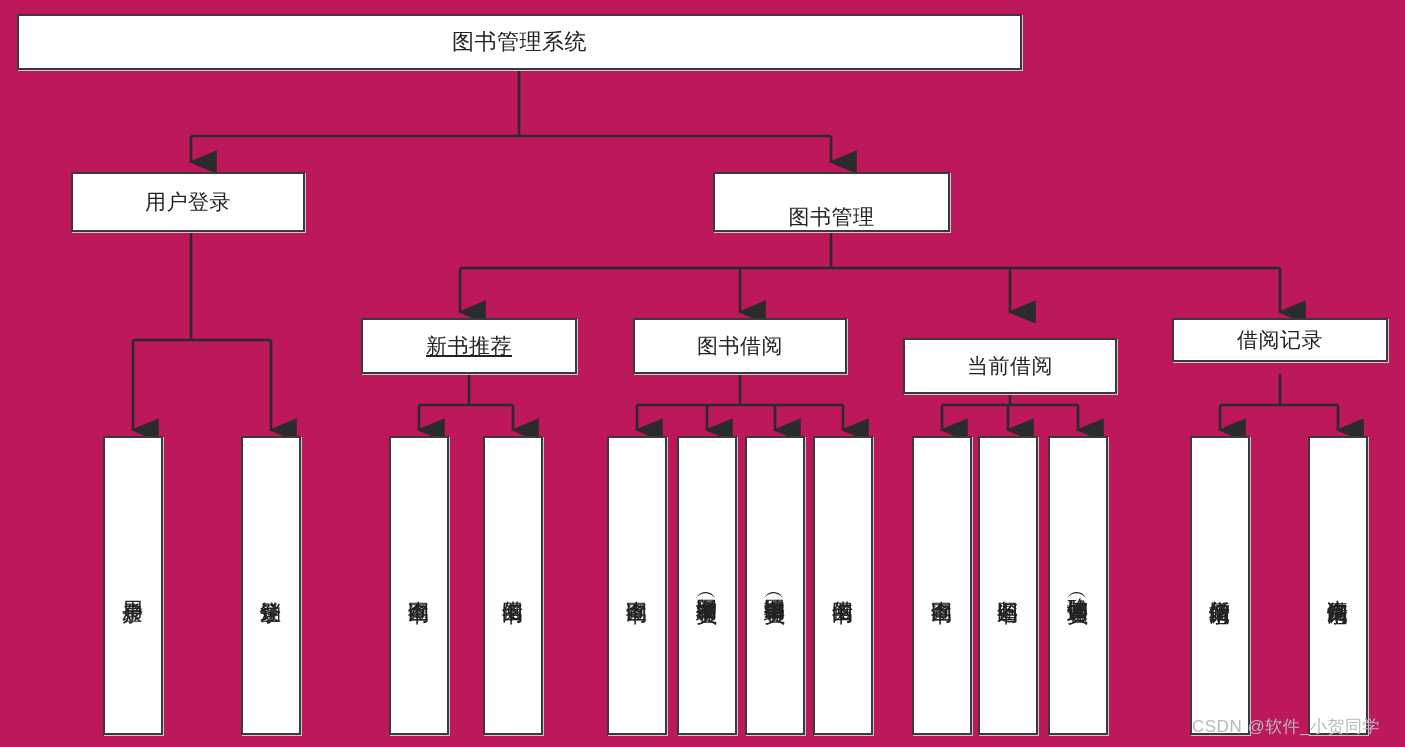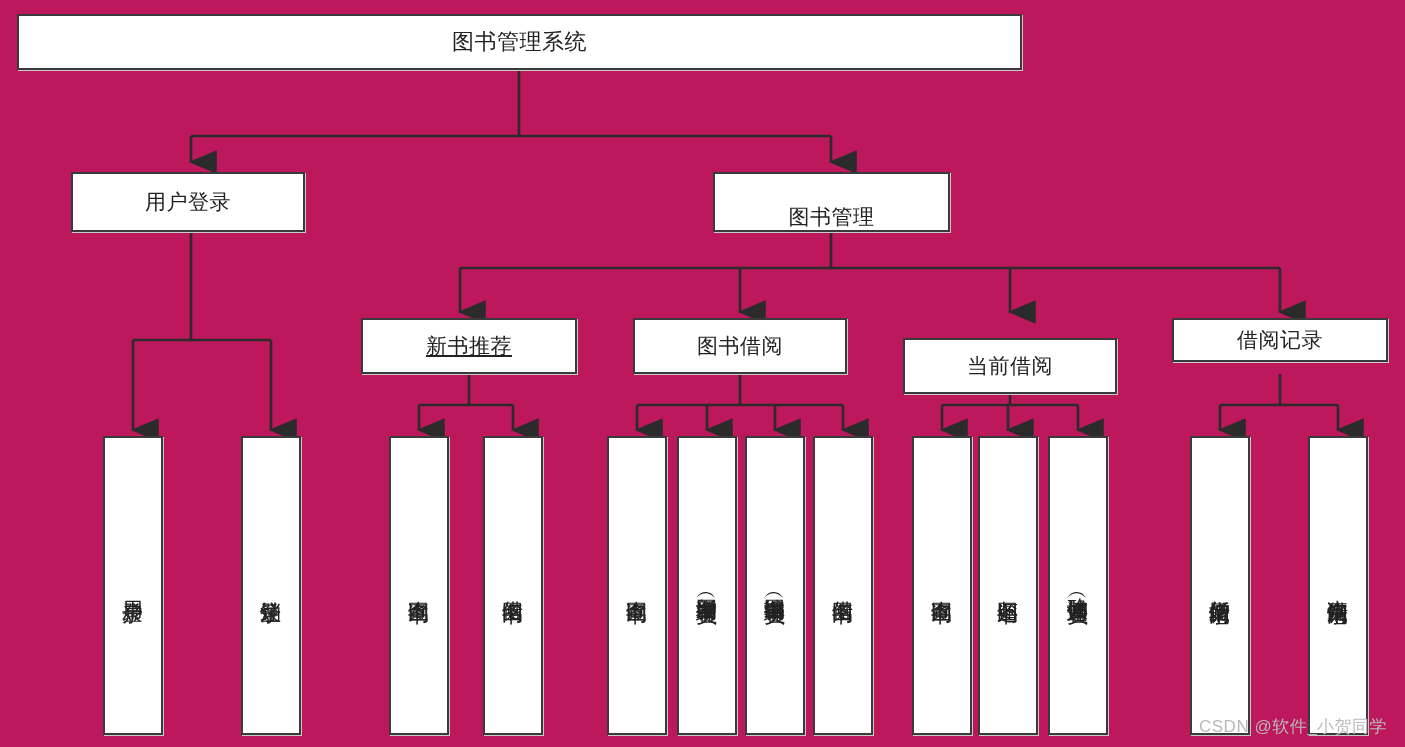--- a/index.html
+++ b/index.html
@@ -200,15 +200,15 @@
   </div>
 
   <div class="node v" style="left:1190px; top:436px; width:60px; height:299px;">
     <span class="lbl">新增借阅记录</span>
   </div>
 
   <div class="node v" style="left:1308px; top:436px; width:60px; height:299px;">
     <span class="lbl">查询借阅记录</span>
   </div>
 
-  <div class="watermark" style="left:1192px; top:715px;padding-left:7px;">CSDN @软件_小贺同学</div>
+  <div class="watermark" style="left:1192px; top:715px;">CSDN @软件_小贺同学</div>
 
 </div>
 
 </body></html>

